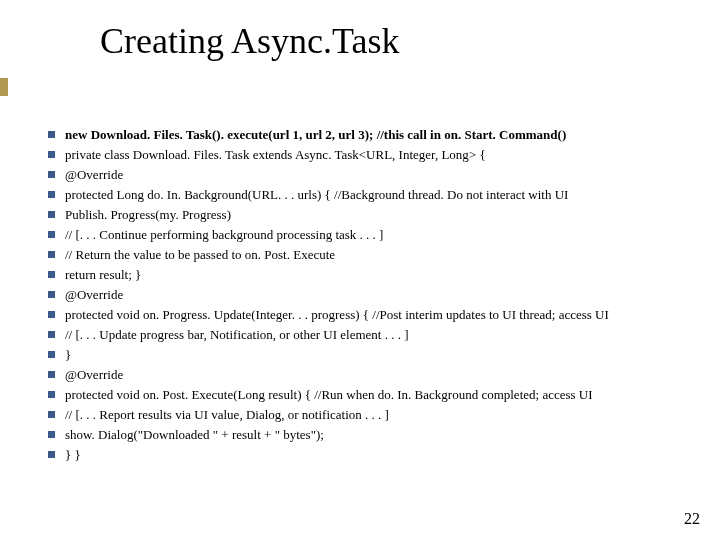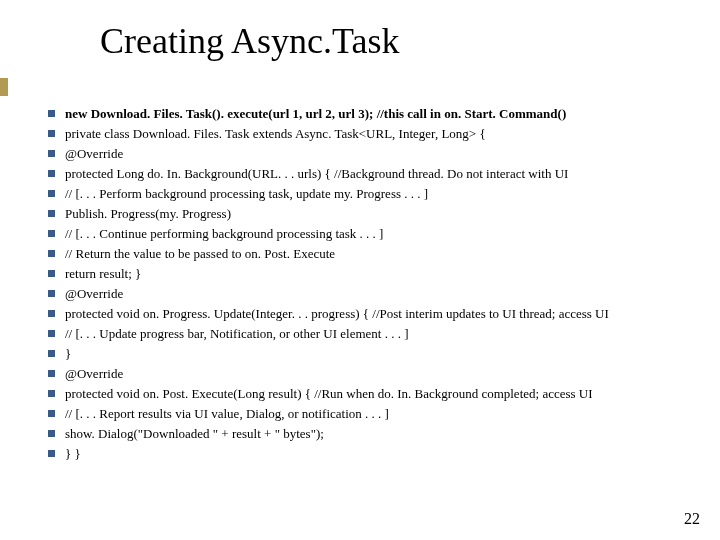--- a/index.html
+++ b/index.html
@@ -29,21 +29,21 @@
     position: absolute;
     left: 0;
     top: 78px;
     width: 8px;
     height: 18px;
     background: #b39a52;
   }
   .body {
     position: absolute;
     left: 48px;
-    top: 104px;
+    top: 125px;
     right: 20px;
   }
   .line {
     display: flex;
     align-items: flex-start;
     font-size: 13px;
     line-height: 20px;
   }
   .bullet {
     width: 7px;
@@ -79,24 +79,20 @@
         <div class="bullet"></div>
         <div class="txt">private class Download. Files. Task extends Async. Task&lt;URL, Integer, Long&gt; {</div>
       </div>
       <div class="line">
         <div class="bullet"></div>
         <div class="txt">@Override</div>
       </div>
       <div class="line">
         <div class="bullet"></div>
         <div class="txt">protected Long do. In. Background(URL. . . urls) { //Background thread. Do not interact with UI</div>
-      </div>
-      <div class="line">
-        <div class="bullet"></div>
-        <div class="txt">// [. . . Perform background processing task, update my. Progress . . . ]</div>
       </div>
       <div class="line">
         <div class="bullet"></div>
         <div class="txt">Publish. Progress(my. Progress)</div>
       </div>
       <div class="line">
         <div class="bullet"></div>
         <div class="txt">// [. . . Continue performing background processing task . . . ]</div>
       </div>
       <div class="line">

